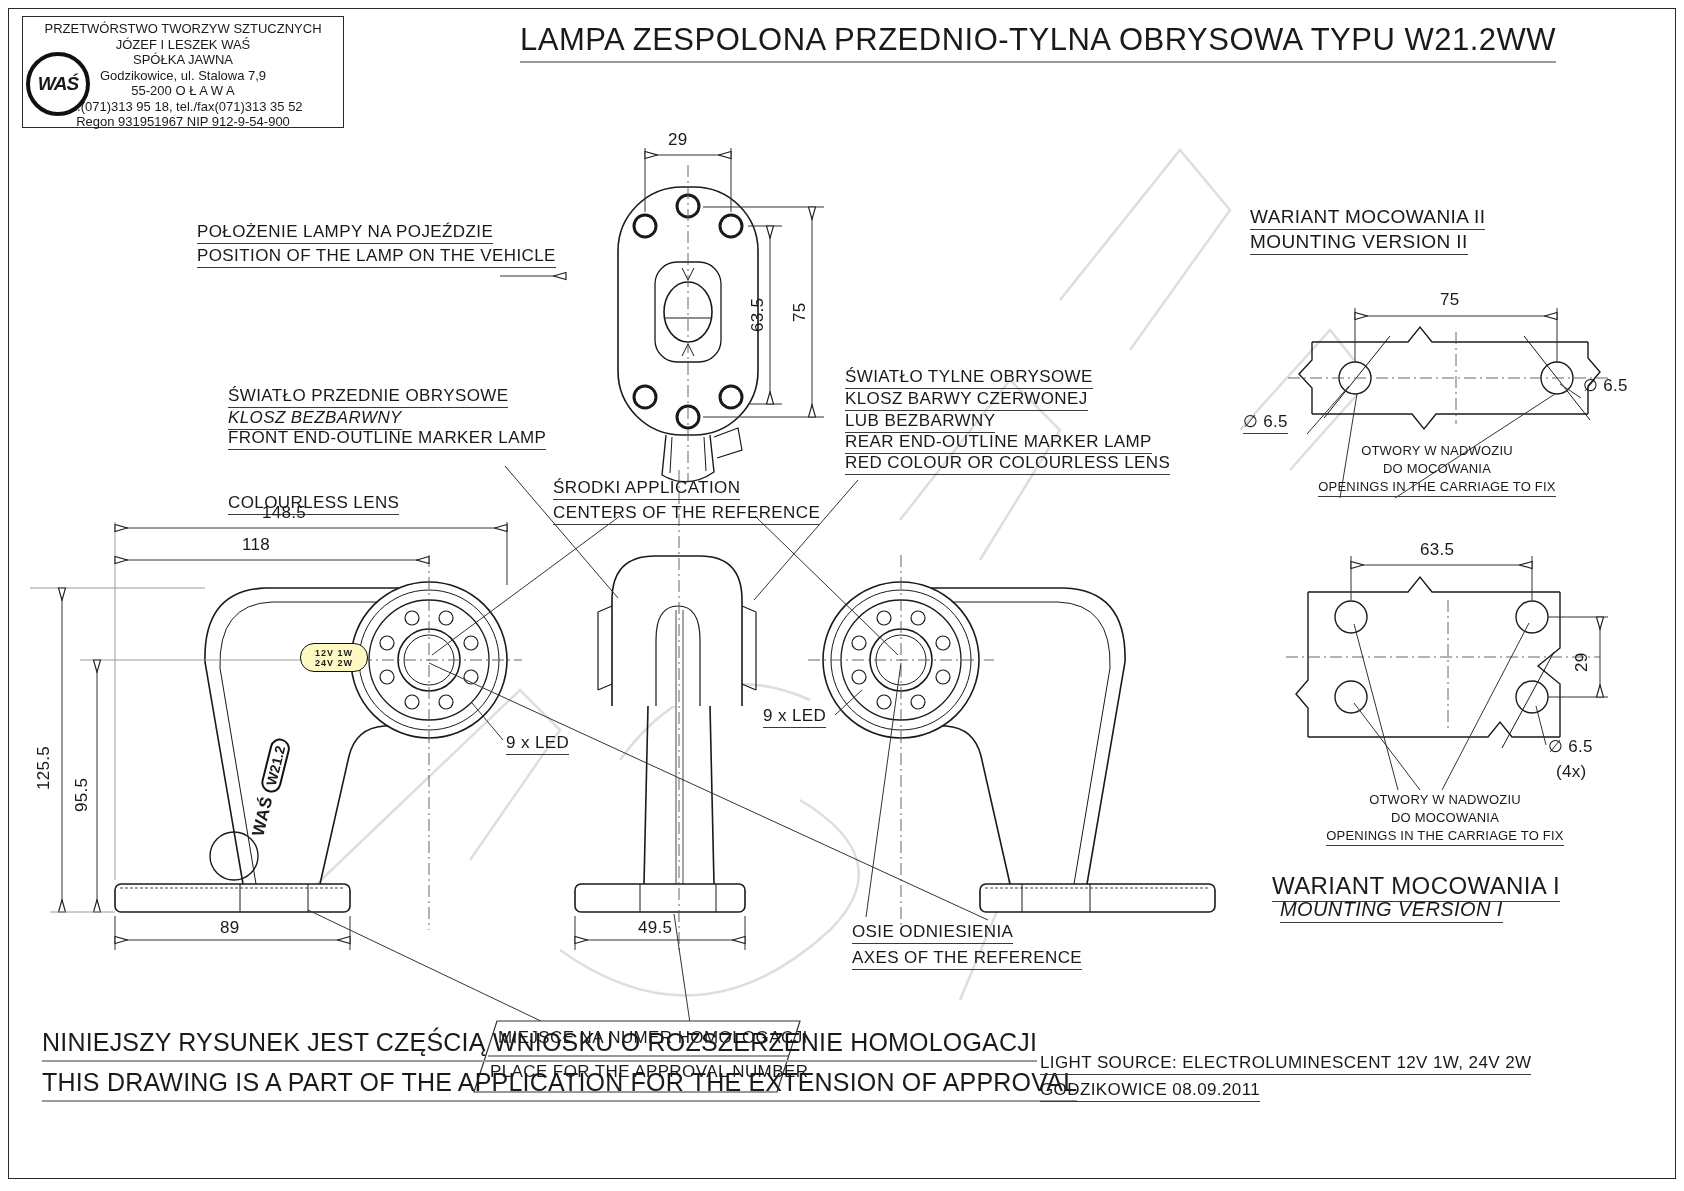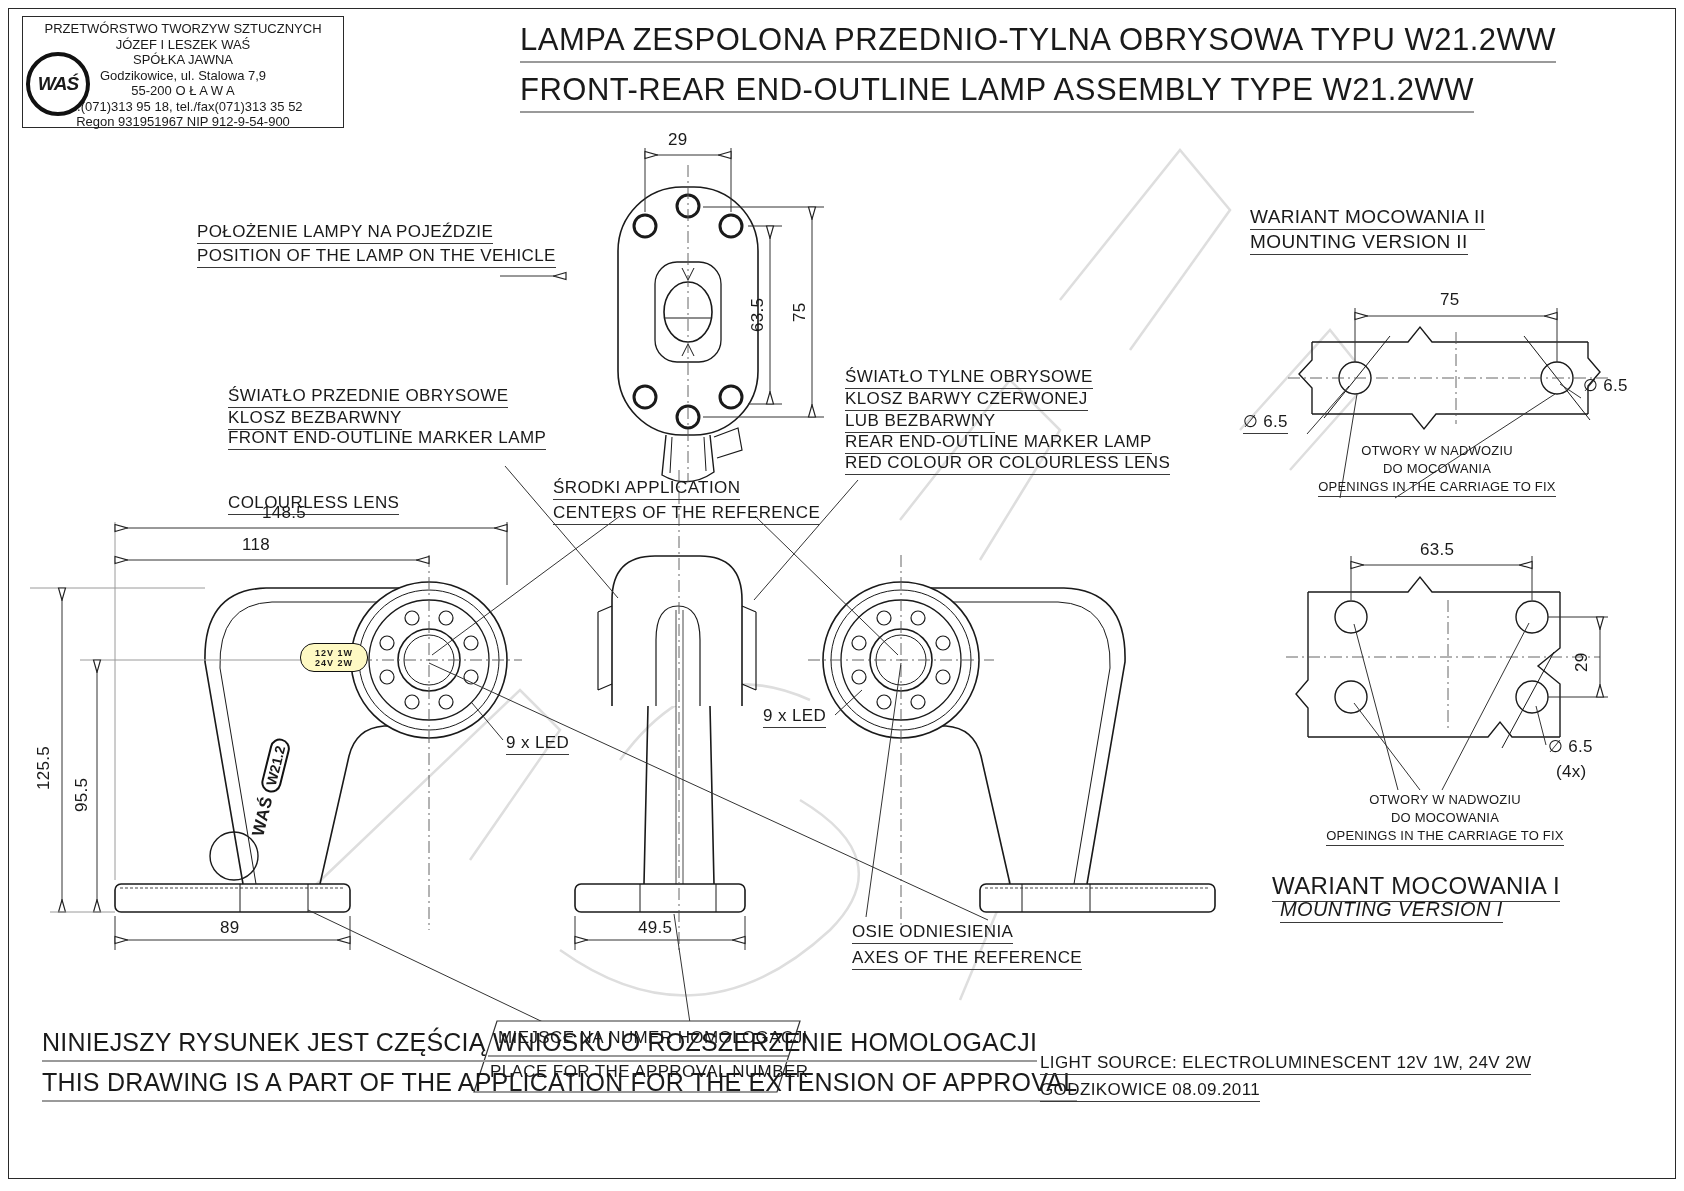--- a/index.html
+++ b/index.html
@@ -252,29 +252,26 @@
     <div>tel.(071)313 95 18, tel./fax(071)313 35 52</div>
     <div>Regon 931951967 NIP 912-9-54-900</div>
   </div>
   <div class="logo">
     <span>WAŚ</span>
   </div>
 
   <div class="lbl" style="left:520px;top:22px;">
     <span class="title-line ulg">LAMPA ZESPOLONA PRZEDNIO-TYLNA OBRYSOWA TYPU W21.2WW</span>
   </div>
-  <div class="lbl" style="left:520px;top:72px;">
-    <span class="title-line ulg">FRONT-REAR END-OUTLINE LAMP ASSEMBLY TYPE W21.2WW</span>
-  </div>
 
   <div class="lbl" style="left:197px;top:222px;"><span class="ul">POŁOŻENIE LAMPY NA POJEŹDZIE</span></div>
   <div class="lbl" style="left:197px;top:246px;"><span class="ul">POSITION OF THE LAMP ON THE VEHICLE</span></div>
 
   <div class="lbl" style="left:228px;top:386px;"><span class="ul">ŚWIATŁO PRZEDNIE OBRYSOWE</span></div>
-  <div class="lbl" style="left:228px;top:408px;"><span class="ul">KLOSZ BEZBARWNY</span></div>
+  <div class="lbl" style="left:228px;top:408px;font-style:italic;"><span class="ul">KLOSZ BEZBARWNY</span></div>
   <div class="lbl" style="left:228px;top:428px;"><span class="ul">FRONT END-OUTLINE MARKER LAMP</span></div>
   <div class="lbl" style="left:228px;top:449px;margin-top:44px;"><span class="ul">COLOURLESS LENS</span></div>
 
   <div class="lbl" style="left:845px;top:367px;"><span class="ul">ŚWIATŁO TYLNE OBRYSOWE</span></div>
   <div class="lbl" style="left:845px;top:389px;"><span class="ul">KLOSZ BARWY CZERWONEJ</span></div>
   <div class="lbl" style="left:845px;top:411px;"><span class="ul">LUB BEZBARWNY</span></div>
   <div class="lbl" style="left:845px;top:432px;"><span class="ul">REAR END-OUTLINE MARKER LAMP</span></div>
   <div class="lbl" style="left:845px;top:453px;"><span class="ul">RED COLOUR OR COLOURLESS LENS</span></div>
 
   <div class="lbl" style="left:553px;top:478px;"><span class="ul">ŚRODKI APPLICATION</span></div>

